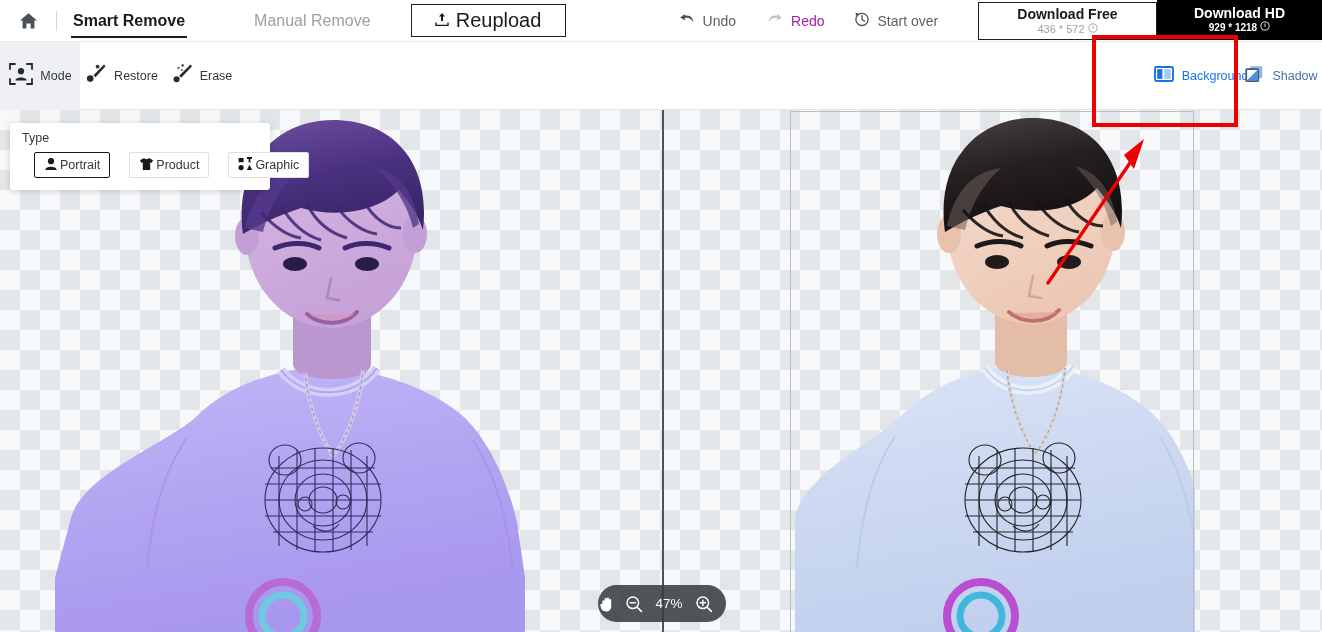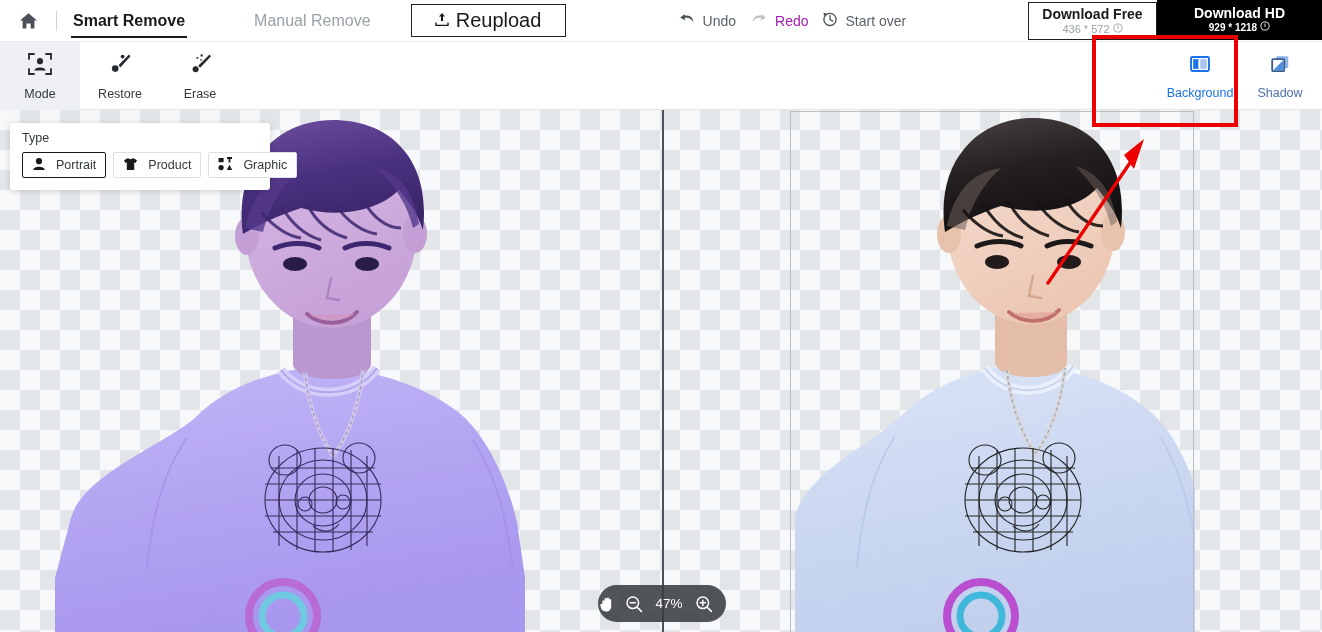--- a/index.html
+++ b/index.html
@@ -44,34 +44,34 @@
   }
   .reupload-btn {
     margin-left: 4px;
     width: 155px; height: 33px;
     border: 1px solid #1f1f1f;
     background: #fff;
     display: flex; align-items: center; justify-content: center;
     gap: 7px; font-size: 20px; color: #1a1a1a; cursor: pointer;
   }
   .hist-group {
-    display: flex; align-items: center; gap: 14px;
+    display: flex; align-items: center; gap: 30px;
     margin-left: 112px;
   }
   .hist-item {
     display: flex; align-items: center; gap: 7px;
     font-size: 14px; color: #5a6169; cursor: pointer;
   }
   .hist-item.disabled { color: #a21caf; cursor: default; }
   .dl-group {
     position: absolute; right: 0; top: 0;
     display: flex; align-items: stretch; height: 42px;
   }
   .dl-free {
-    width: 129px; height: 38px; margin-top: 2px;
+    width: 179px; height: 38px; margin-top: 2px;
     border: 1px solid #1f1f1f; background: #fff;
     display: flex; flex-direction: column;
     align-items: center; justify-content: center; cursor: pointer;
   }
   .dl-free .t1 { font-size: 14px; font-weight: bold; color: #1a1a1a; line-height: 16px; }
   .dl-free .t2 { font-size: 11px; color: #9aa1a8; line-height: 14px; display:flex; align-items:flex-end; gap:3px;}
   .dl-hd {
     width: 165px; height: 40px;
     background: #000000;
     display: flex; flex-direction: column;
@@ -84,21 +84,21 @@
   
   .toolbar {
     position: absolute; left: 0; top: 42px;
     width: 1322px; height: 68px;
     background: #ffffff;
     border-bottom: 1px solid #e3e6e9;
     display: flex; align-items: center;
   }
   .tool {
     width: 80px; height: 68px;
-    display: flex; flex-direction: column;
+    display: flex; flex-direction: row;
     align-items: center; justify-content: center;
     gap: 6px; cursor: pointer;
   }
   .tool.selected { background: #eef0f3; }
   .tool .tlabel { font-size: 12.5px; color: #33383d; }
   .tool-right { position: absolute; right: 2px; top: 0; display: flex; }
   .tool-right .tool .tlabel { color: #1a73e8; }
   .tool-right .tool:last-child .tlabel { color: #4d6fa8; }
 
   
@@ -108,23 +108,23 @@
     background: #ffffff;
     border-radius: 3px;
     box-shadow: 0 1px 6px rgba(0,0,0,0.17);
     padding: 8px 10px 0 12px;
     z-index: 20;
   }
   .type-title { font-size: 12.5px; color: #33383d; margin-bottom: 7px; }
   .type-row { display: flex; gap: 7px; }
   .type-opt {
     height: 26px; border: 1px solid #dcdfe3; border-radius: 2px;
-    display: flex; align-items: center; gap: 10px;
+    display: flex; align-items: center; gap: 2px;
     padding: 0 9px; font-size: 12.5px; color: #33383d;
-    background: #fff; cursor: pointer;
+    background: #fff; cursor: pointer; margin-left: 12px;
   }
   .type-opt.selected { border: 1.5px solid #1a1a1a; }
 
   
   .canvas {
     position: absolute; left: 0; top: 110px;
     width: 1322px; height: 522px;
     background-color: #f6f8fa;
     background-image:
       linear-gradient(45deg, #e3e6e9 25%, transparent 25%, transparent 75%, #e3e6e9 75%),

